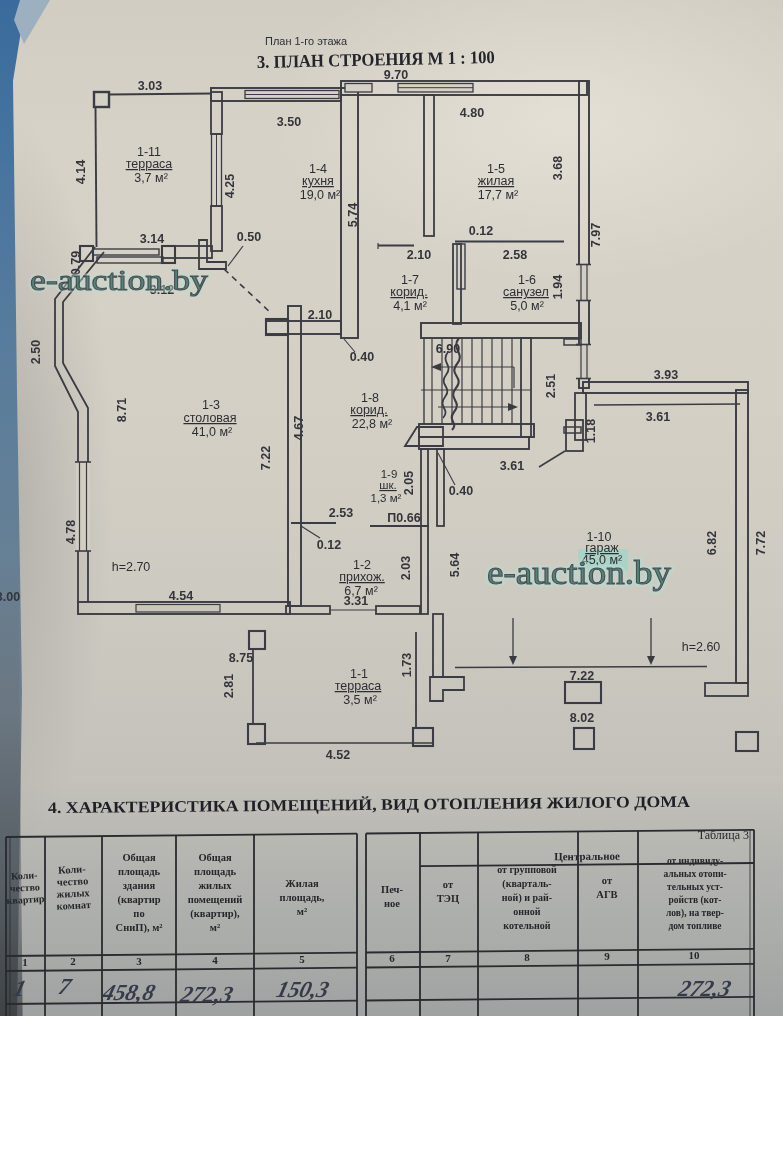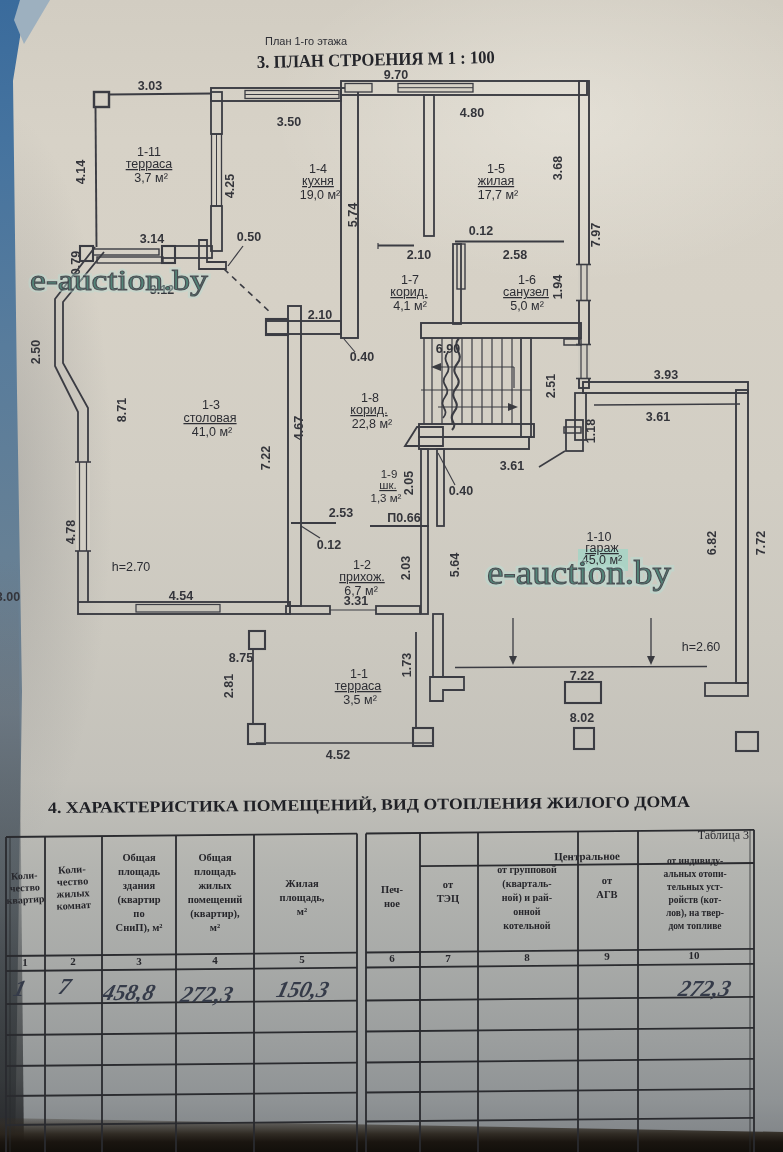--- a/index.html
+++ b/index.html
@@ -1,16 +1,16 @@
 <!DOCTYPE html>
 <html><head>
 <meta charset="utf-8">
 <style>
 html,body{margin:0;padding:0}
-#page{position:relative;width:783px;height:1152px;overflow:hidden;
+#page{position:relative;width:783px;height:1016px;overflow:hidden;
   background:linear-gradient(180deg,#d2cdc2 0px,#d7d2c7 140px,#d6d1c6 300px,#d2cec4 480px,#cbc8bf 640px,#c3c1ba 780px,#b3b4b0 870px,#a8aaa8 960px,#9b9e9e 1040px,#8f9395 1100px,#84888b 1130px,#67696a 1142px,#3a352c 1152px);
   font-family:"Liberation Sans",sans-serif}
 .lay{position:absolute;left:0;top:0;width:783px;height:1152px}
 svg text{white-space:pre}
 .d{font:700 12.5px "Liberation Sans",sans-serif;fill:#34353b;text-anchor:middle}
 .r{font:400 12.5px "Liberation Sans",sans-serif;fill:#2d2e34;text-anchor:middle}
 .u{text-decoration:underline}
 .th{font:700 10.5px "Liberation Serif",serif;fill:#26262b;text-anchor:middle}
 .tn{font:700 11px "Liberation Serif",serif;fill:#26262b;text-anchor:middle}
 .hw{font:italic 700 23px "Liberation Serif",serif;fill:#353b49;text-anchor:middle}

